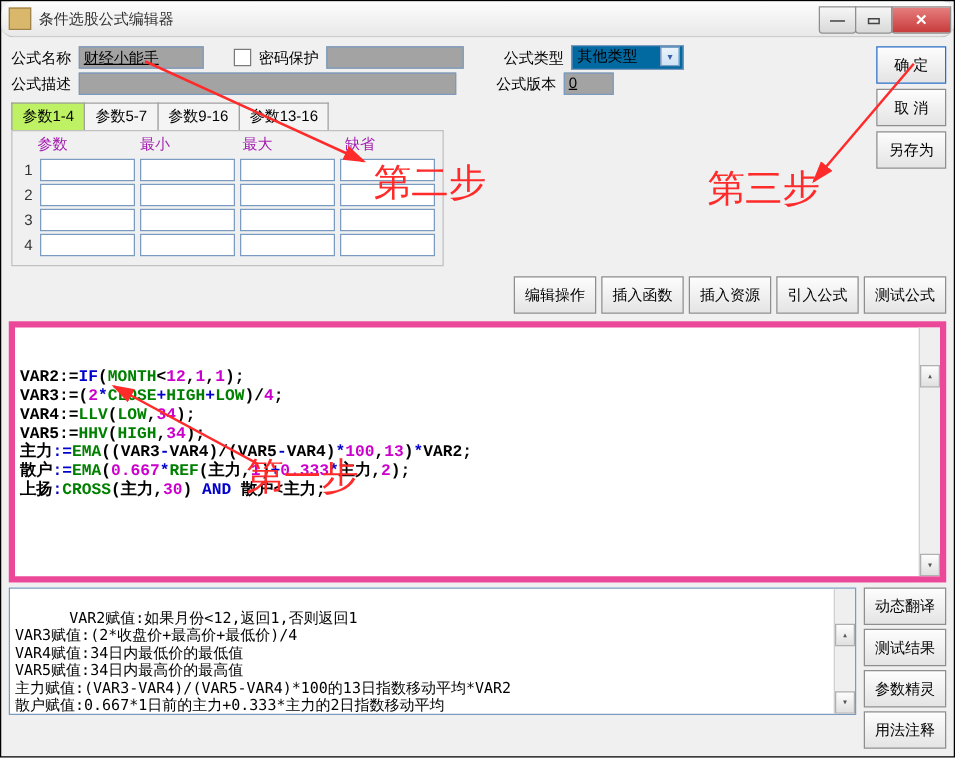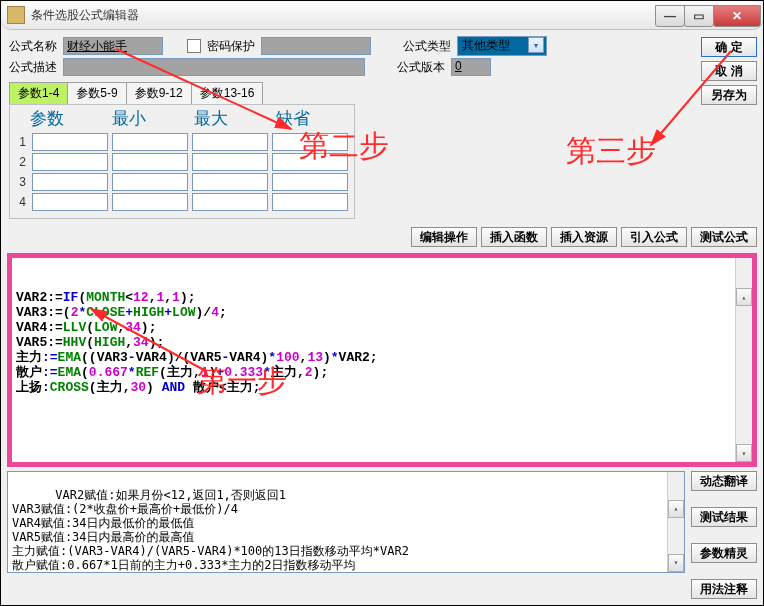--- a/index.html
+++ b/index.html
@@ -10,28 +10,28 @@
   .winbtns{display:flex;height:20px;margin-right:2px;}
   .winbtn{width:28px;height:20px;border:1px solid #8e8e8e;border-bottom-left-radius:3px;border-bottom-right-radius:3px;display:flex;align-items:center;justify-content:center;font-family:Arial;font-weight:bold;margin-left:-1px;}
   .minbtn,.maxbtn{background:linear-gradient(#f6f6f6,#d9d9d9);color:#444;}
   .closebtn{width:46px;background:linear-gradient(#e67e7e,#c83b3b);color:#fff;}
   .toprow{display:flex;align-items:center;padding:6px 6px 2px 8px;gap:6px;}
   .toprow label{white-space:nowrap;color:#000;}
   .txt{border:1px solid #7a9abf;height:18px;background:#a3a3a3;padding:0 3px;box-sizing:border-box;text-decoration:underline;}
   .chk{width:12px;height:12px;border:1px solid #7a7a7a;background:#fff;}
   .sel{border:1px solid #7a9abf;height:20px;background:#0369a1;display:flex;align-items:flex-start;justify-content:space-between;padding:0 2px 0 4px;box-sizing:border-box;}
   .sel .arrow{width:14px;height:14px;border:1px solid #7a9abf;background:linear-gradient(#eaf3fb,#cfe3f5);display:flex;align-items:center;justify-content:center;font-size:8px;color:#3b5ea8;}
-  .btn{border:1px solid #8e8e8e;background:linear-gradient(#fdfdfd,#e4e4e4);height:20px;min-width:56px;display:flex;align-items:flex-end;justify-content:center;padding:0 8px;box-sizing:border-box;font-weight:bold;}
+  .btn{border:1px solid #8e8e8e;background:linear-gradient(#fdfdfd,#e4e4e4);height:30px;min-width:56px;display:flex;align-items:center;justify-content:center;padding:0 8px;box-sizing:border-box;}
   .rightbtns{position:absolute;right:6px;top:36px;display:flex;flex-direction:column;gap:4px;}
   .tabrow{display:flex;margin:4px 0 0 8px;}
   .tab{border:1px solid #a0a0a0;border-bottom:none;padding:2px 8px;background:#f4f4f4;margin-right:-1px;font-size:12px;}
   .tab.active{background:#bef264;}
   .paramblock{border:1px solid #c0c0c0;margin:0 8px 6px 8px;background:#f0f0f0;padding-bottom:6px;width:344px;}
   .paramhdr{display:flex;}
-  .paramhdr div{flex:1;padding:2px 4px;font-size:17px;color:#0369a1;}
+  .paramhdr div{flex:1;padding:2px 4px;font-size:12px;color:#a21caf;}
   .paramrow{display:flex;align-items:center;padding:0 4px;}
   .paramrow .num{width:12px;text-align:right;margin-right:4px;color:#333;}
   .paramcell{flex:1;border:1px solid #7a9abf;height:16px;background:#fff;margin:1px 2px;}
   .midbtns{display:flex;justify-content:flex-end;gap:4px;padding:2px 6px 6px 6px;}
   .code{flex:1;margin:0 6px 4px 6px;border:5px solid #ec4899;background:#fff;font-family:"Consolas","Courier New",monospace;font-size:13px;font-weight:bold;line-height:15px;padding:2px 4px;overflow:hidden;white-space:pre;position:relative;}
   .desc{height:96px;margin:0 6px 4px 6px;border:1px solid #7a9abf;background:#fff;font-family:"SimSun",monospace;font-size:12px;line-height:14px;padding:2px 4px;white-space:pre;overflow:hidden;position:relative;}
   .scrollbar{position:absolute;right:0;top:0;bottom:0;width:16px;background:#efefef;border-left:1px solid #d0d0d0;}
   .scrollarr{height:16px;border:1px solid #b0b0b0;background:linear-gradient(#fdfdfd,#e0e0e0);display:flex;align-items:center;justify-content:center;font-size:8px;color:#555;}
   .annot{position:absolute;font-family:"KaiTi","SimSun";font-size:30px;color:#ff2a2a;pointer-events:none;font-weight:normal;}
   svg.arrow{position:absolute;pointer-events:none;}
@@ -85,22 +85,22 @@
     <div class="btn">
         <span>取    消</span>
       </div>
     <div class="btn">
         <span>另存为</span>
       </div>
   </div>
 
   <div class="tabrow">
     <div class="tab active">参数1-4</div>
-    <div class="tab">参数5-9</div>
-    <div class="tab">参数9-12</div>
+    <div class="tab">参数5-7</div>
+    <div class="tab">参数9-16</div>
     <div class="tab">参数13-16</div>
   </div>
 
   <div class="paramblock">
     <div class="paramhdr">
       <div style="margin-left:16px">参数</div>
       <div>最小</div>
       <div>最大</div>
       <div>缺省</div>
     </div>
@@ -173,21 +173,21 @@
 VAR4赋值:34日内最低价的最低值
 VAR5赋值:34日内最高价的最高值
 主力赋值:(VAR3-VAR4)/(VAR5-VAR4)*100的13日指数移动平均*VAR2
 散户赋值:0.667*1日前的主力+0.333*主力的2日指数移动平均
 输出 上扬:主力上穿30 AND 散户&lt;主力</span>
       <div class="scrollbar">
         <div class="scrollarr">▴</div>
         <div style="position:absolute;bottom:0;left:0;right:0"><div class="scrollarr">▾</div></div>
       </div>
     </div>
-    <div style="display:flex;flex-direction:column;gap:16px;">
+    <div style="display:flex;flex-direction:column;gap:3px;">
       <div class="btn">
           <span>动态翻译</span>
         </div>
       <div class="btn">
           <span>测试结果</span>
         </div>
       <div class="btn">
           <span>参数精灵</span>
         </div>
       <div class="btn">

